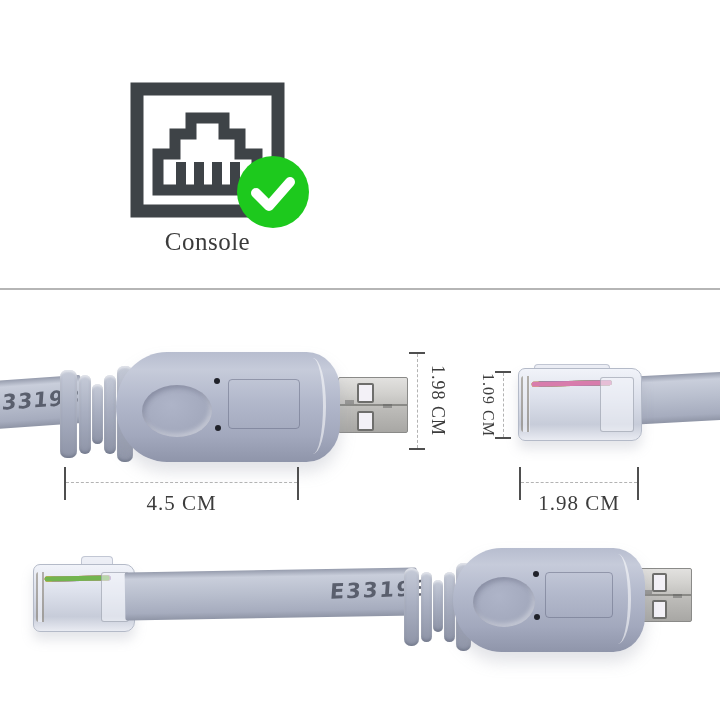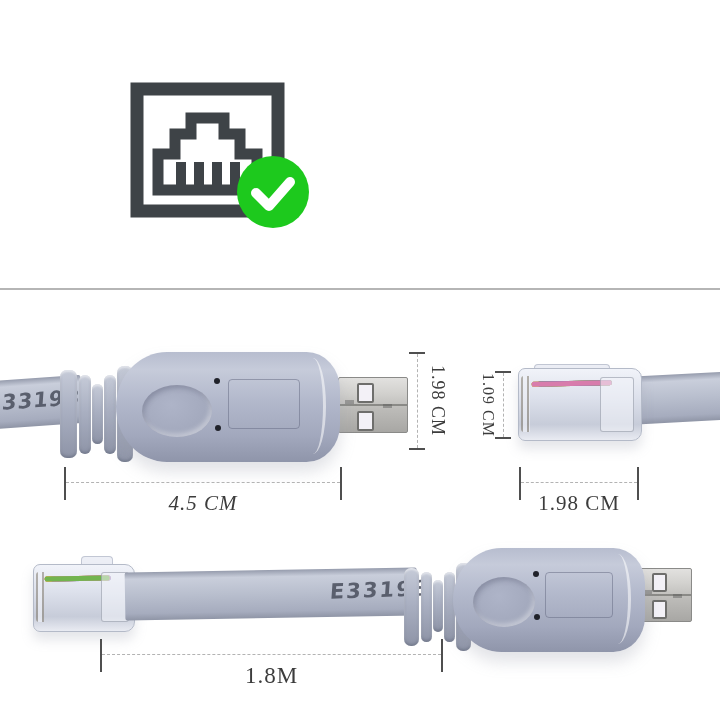--- a/index.html
+++ b/index.html
@@ -104,20 +104,21 @@
       <path class="stroke" stroke-width="11" d="M28,108 L28,72 L45,72 L45,52 L61,52 L61,36 L94,36 L94,52 L110,52 L110,72 L127,72 L127,108 Z"></path>
       <rect class="pin" x="46" y="80" width="10" height="23"></rect>
       <rect class="pin" x="64" y="80" width="10" height="23"></rect>
       <rect class="pin" x="82" y="80" width="10" height="23"></rect>
       <rect class="pin" x="100" y="80" width="10" height="23"></rect>
     </svg>
     <svg style="left:107px; top:74px;" width="72" height="72" viewBox="0 0 72 72">
       <circle cx="36" cy="36" r="36" style="fill:var(--check-green)"></circle>
       <polyline points="19,37 32,50 53,26" style="fill:none; stroke:#fff; stroke-width:10; stroke-linecap:round; stroke-linejoin:round"></polyline>
     </svg>
+    <div class="opt-label" style="left:0; top:146px; width:155px;">Console</div>
   </div>
 
 
   <div class="divider"></div>
 
   <div class="flat-cable" style="left:-8px; top:378px; width:90px; transform:rotate(-4deg);"></div>
   <div class="cable-print" style="left:2px; top:388px; font-size:21px; letter-spacing:1px; transform:rotate(-4deg) skewX(-8deg);">33198</div>
 
   <div class="rib" style="left:60px; top:370px; width:17px; height:88px;"></div>
   <div class="rib" style="left:79px; top:375px; width:12px; height:79px;"></div>
@@ -165,21 +166,21 @@
         <span class="w2"></span>
         <span class="w3"></span>
         <span class="w4"></span>
       <span class="w5"></span>
         <span class="w6"></span>
         <span class="w7"></span>
     </div>
     <div class="rj45-block" style="left:82px; top:9px; width:34px; height:55px;"></div>
   </div>
 
-  <div class="hmeasure" style="left:64px; top:467px; width:278px;font-style:italic;">
+  <div class="hmeasure" style="left:64px; top:467px; width:235px;">
     <i class="tick-v" style="left:0;"></i>
     <i class="hline"></i>
     <i class="tick-v" style="right:0;"></i>
     <span class="hlabel">4.5 CM</span>
   </div>
 
   <div class="hmeasure" style="left:519px; top:467px; width:120px;">
     <i class="tick-v" style="left:0;"></i>
     <i class="hline"></i>
     <i class="tick-v" style="right:0;"></i>
@@ -220,20 +221,14 @@
   </div>
 
   <div class="molded-body" style="left:453px; top:548px; width:192px; height:104px;">
     <div class="indent" style="left:20px; top:29px; width:62px; height:50px;"></div>
     <div class="dot" style="left:80px; top:23px;"></div>
     <div class="dot" style="left:81px; top:66px;"></div>
     <div class="panel" style="left:92px; top:24px; width:68px; height:46px;"></div>
     <div class="endcap" style="left:152px; top:6px; width:26px; height:90px;"></div>
   </div>
 
-  <div class="hmeasure" style="left:100px; top:639px; width:343px;">
-    <i class="tick-v" style="left:0;"></i>
-    <i class="hline"></i>
-    <i class="tick-v" style="right:0;"></i>
-    <span class="hlabel" style="font-size:23px;">1.8M</span>
-  </div>
 
 </div>
 
 </body></html>

